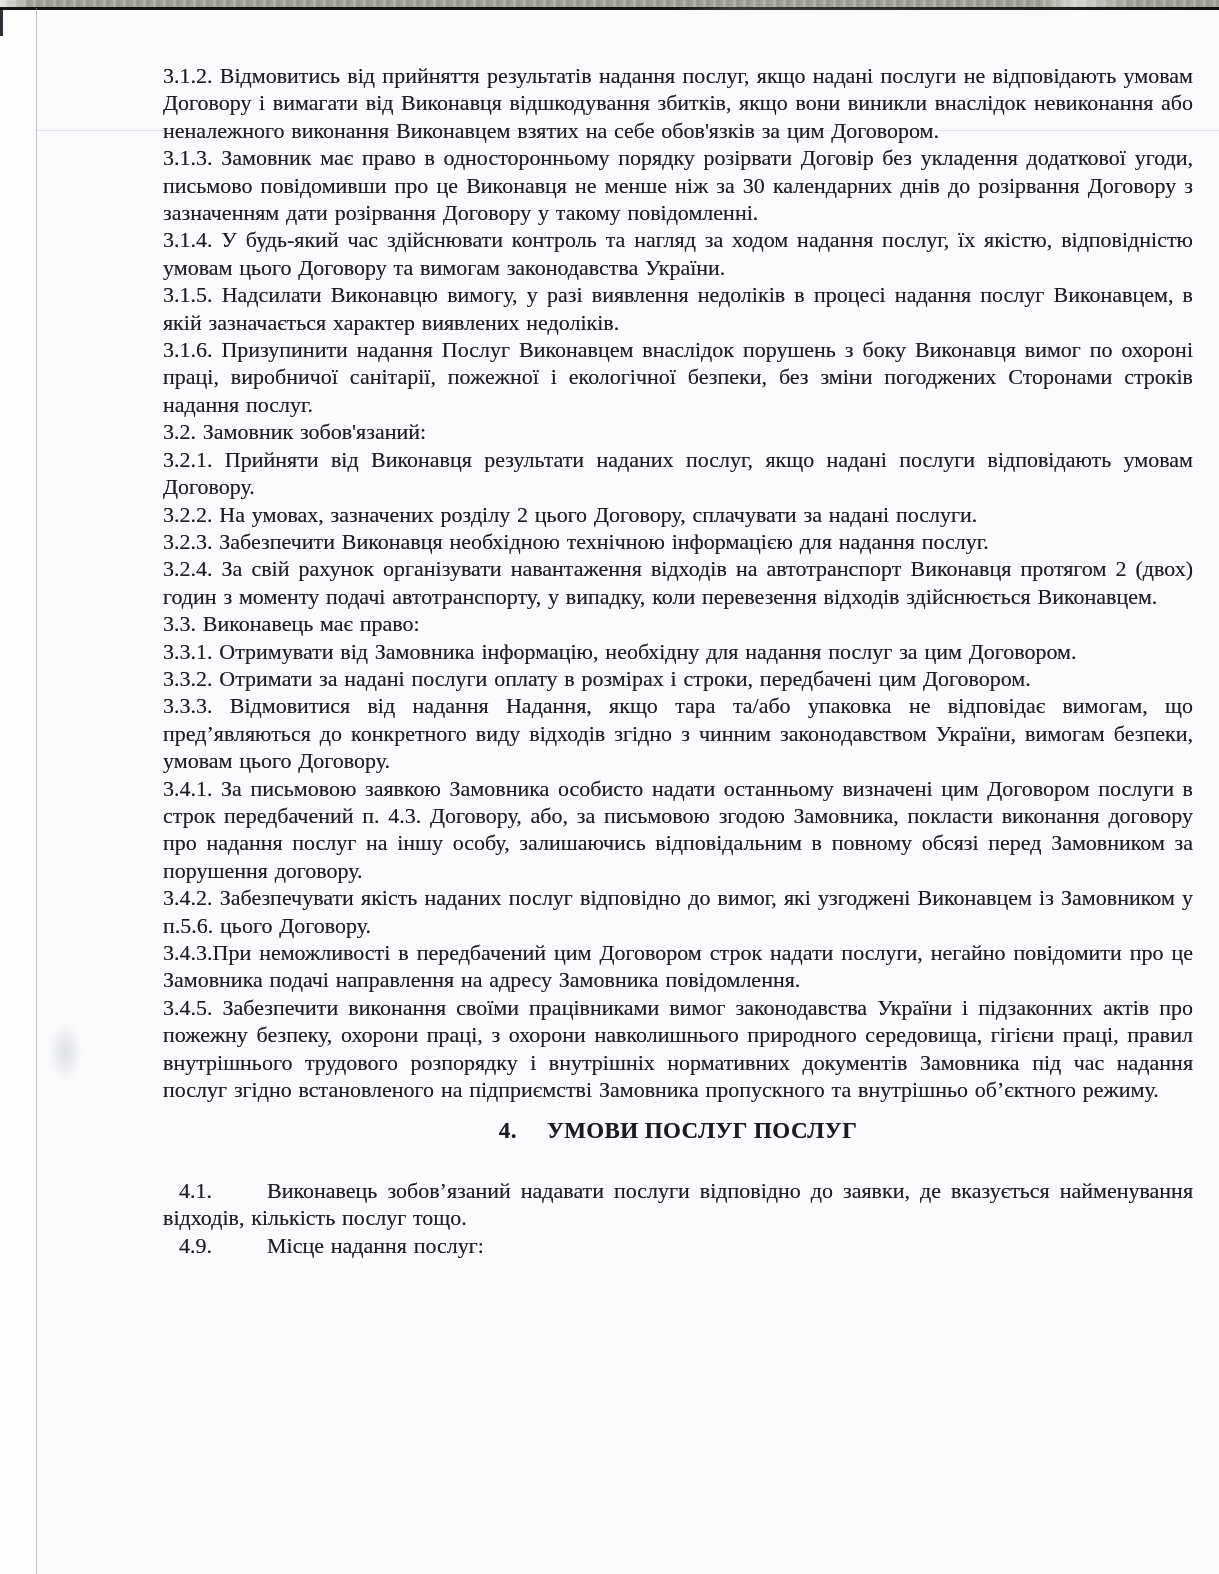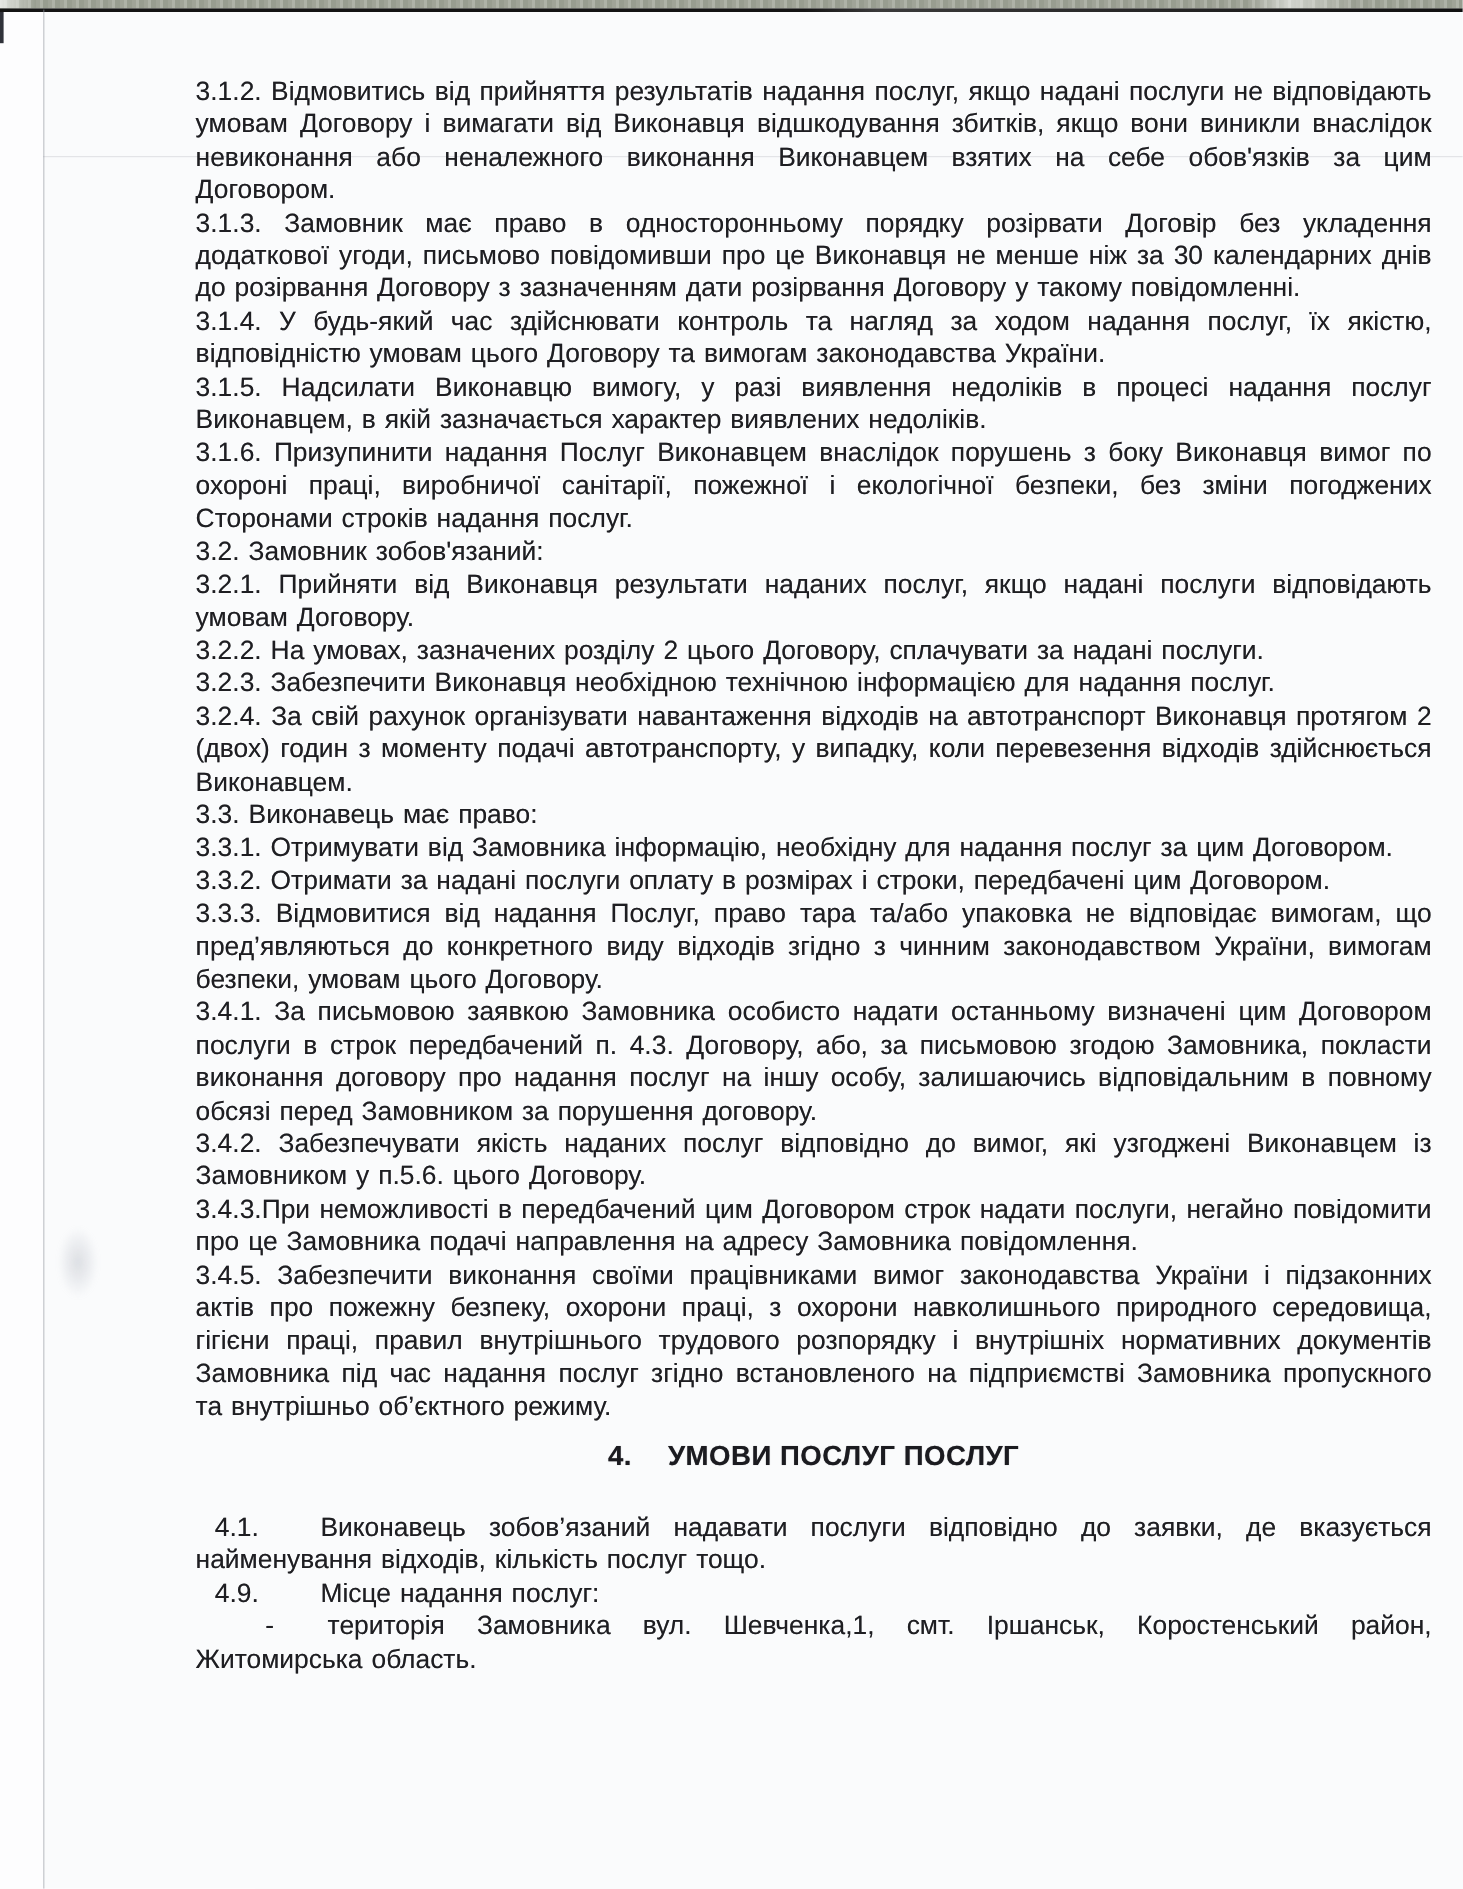--- a/index.html
+++ b/index.html
@@ -5,21 +5,21 @@
   html, body {
     margin: 0; padding: 0;
     width: 1219px; height: 1574px;
     overflow: hidden;
     background: #ffffff;
   }
   .scan-page {
     position: relative;
     width: 1219px; height: 1574px;
     background: #fafbfc;
-    font-family: Liberation Sans, sans-serif;
+    font-family: Liberation Serif, serif;
   }
   
   .left-margin-strip {
     position: absolute; left: 0; top: 0;
     width: 36px; height: 100%;
     background: #fdfdfe;
   }
   
   .page-edge-line {
     position: absolute; left: 36px; top: 8px; bottom: 0;
@@ -120,34 +120,31 @@
     <p class="para">3.1.5. Надсилати Виконавцю вимогу, у разі виявлення недоліків в процесі надання послуг Виконавцем, в якій зазначається характер виявлених недоліків.</p>
     <p class="para">3.1.6. Призупинити надання Послуг Виконавцем внаслідок порушень з боку Виконавця вимог по охороні праці, виробничої санітарії, пожежної і екологічної безпеки, без зміни погоджених Сторонами строків надання послуг.</p>
     <p class="para">3.2. Замовник зобов'язаний:</p>
     <p class="para">3.2.1. Прийняти від Виконавця результати наданих послуг, якщо надані послуги відповідають умовам Договору.</p>
     <p class="para">3.2.2. На умовах, зазначених розділу 2 цього Договору, сплачувати за надані послуги.</p>
     <p class="para">3.2.3. Забезпечити Виконавця необхідною технічною інформацією для надання послуг.</p>
     <p class="para">3.2.4. За свій рахунок організувати навантаження відходів на автотранспорт Виконавця протягом 2 (двох) годин з моменту подачі автотранспорту, у випадку, коли перевезення відходів здійснюється Виконавцем.</p>
     <p class="para">3.3. Виконавець має право:</p>
     <p class="para">3.3.1. Отримувати від Замовника інформацію, необхідну для надання послуг за цим Договором.</p>
     <p class="para">3.3.2. Отримати за надані послуги оплату в розмірах і строки, передбачені цим Договором.</p>
-    <p class="para">3.3.3. Відмовитися від надання Послуг, право тара та/або упаковка не відповідає вимогам, що пред’являються до конкретного виду відходів згідно з чинним законодавством України, вимогам безпеки, умовам цього Договору.</p>
+    <p class="para">3.3.3. Відмовитися від надання Надання, якщо тара та/або упаковка не відповідає вимогам, що пред’являються до конкретного виду відходів згідно з чинним законодавством України, вимогам безпеки, умовам цього Договору.</p>
     <p class="para">3.4.1. За письмовою заявкою Замовника особисто надати останньому визначені цим Договором послуги в строк передбачений п. 4.3. Договору, або, за письмовою згодою Замовника, покласти виконання договору про надання послуг на іншу особу, залишаючись відповідальним в повному обсязі перед Замовником за порушення договору.</p>
     <p class="para">3.4.2. Забезпечувати якість наданих послуг відповідно до вимог, які узгоджені Виконавцем із Замовником у п.5.6. цього Договору.</p>
     <p class="para">3.4.3.При неможливості в передбачений цим Договором строк надати послуги, негайно повідомити про це Замовника подачі направлення на адресу Замовника повідомлення.</p>
     <p class="para">3.4.5. Забезпечити виконання своїми працівниками вимог законодавства України і підзаконних актів про пожежну безпеку, охорони праці, з охорони навколишнього природного середовища, гігієни праці, правил внутрішнього трудового розпорядку і внутрішніх нормативних документів Замовника під час надання послуг згідно встановленого на підприємстві Замовника пропускного та внутрішньо об’єктного режиму.</p>
 
     <p class="section-heading">
       <span>4.</span>
       <span>УМОВИ ПОСЛУГ ПОСЛУГ</span>
     </p>
 
     <p class="para">
       <span class="tab-num">4.1.</span><span>Виконавець зобов’язаний надавати послуги відповідно до заявки, де вказується найменування відходів, кількість послуг тощо.</span>
     </p>
     <p class="para">
       <span class="tab-num">4.9.</span><span>Місце надання послуг:</span>
     </p>
-    <p class="para dash-item">
-      <span class="dash-label">-</span><span>територія Замовника вул. Шевченка,1, смт. Іршанськ, Коростенський район, Житомирська область.</span>
-    </p>
   </div>
 </div>
 
 </body></html>

